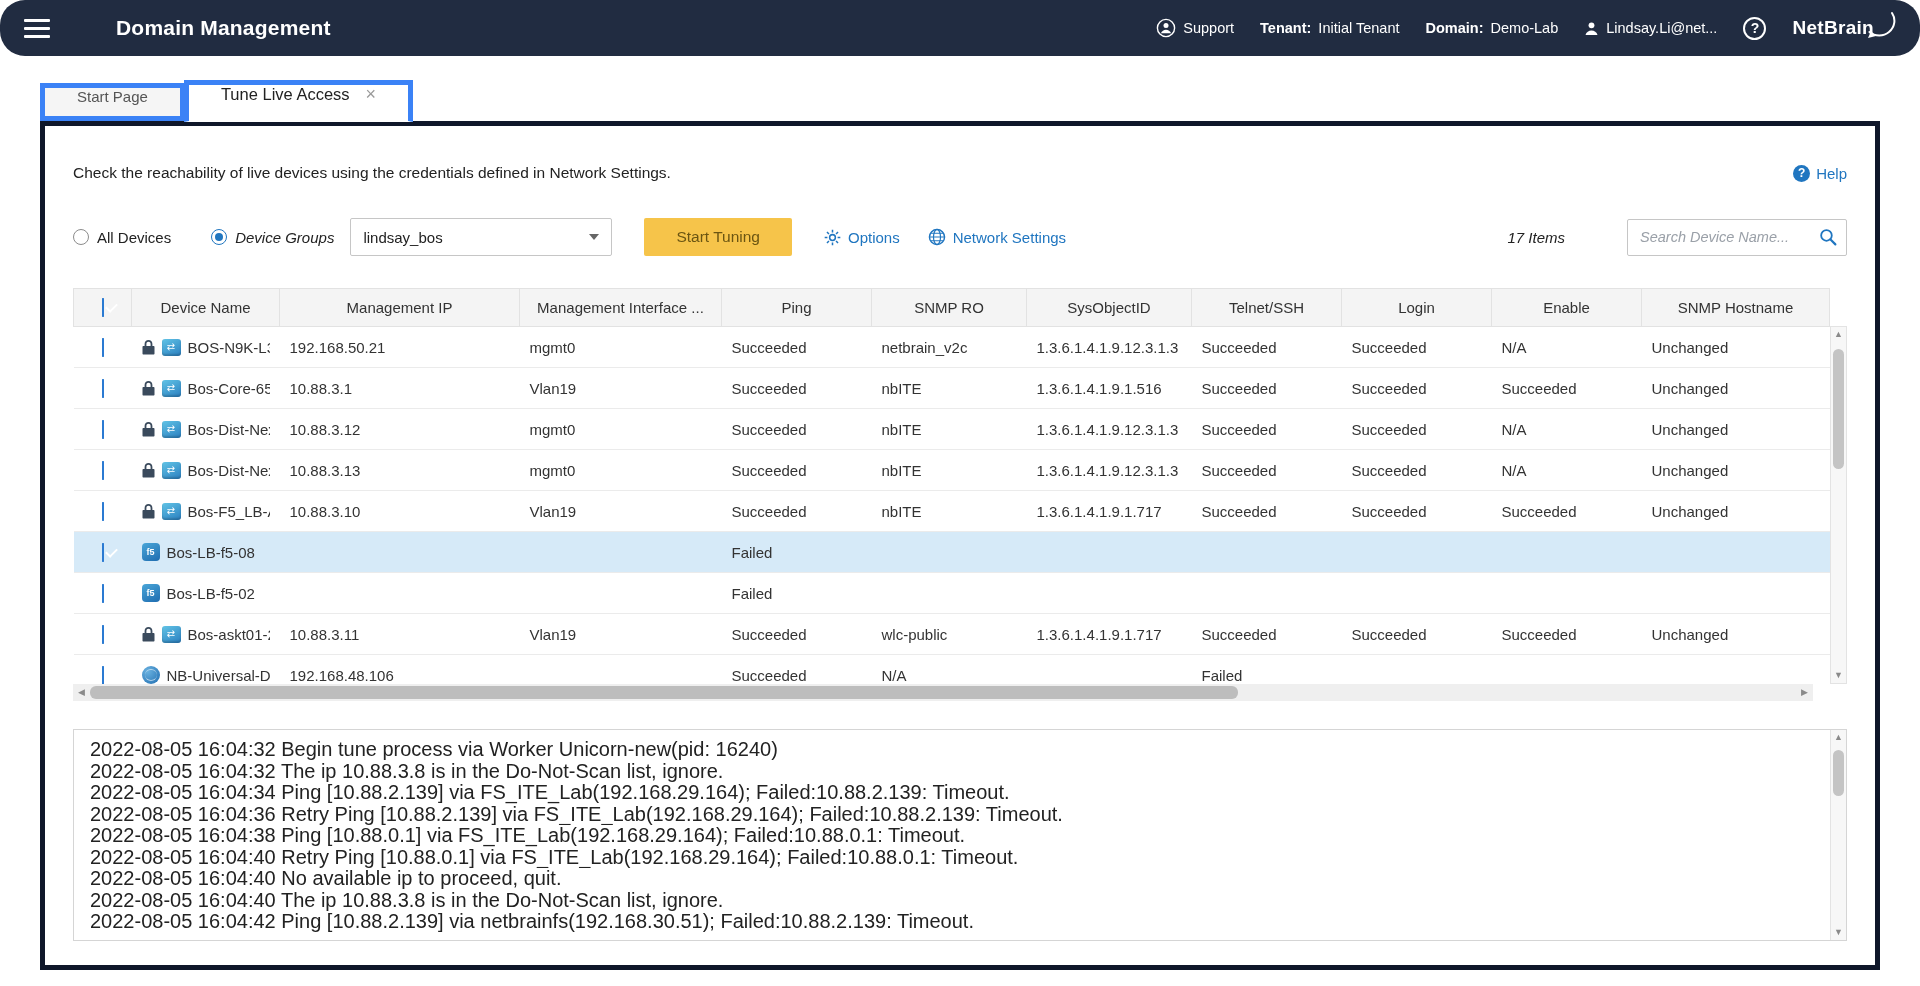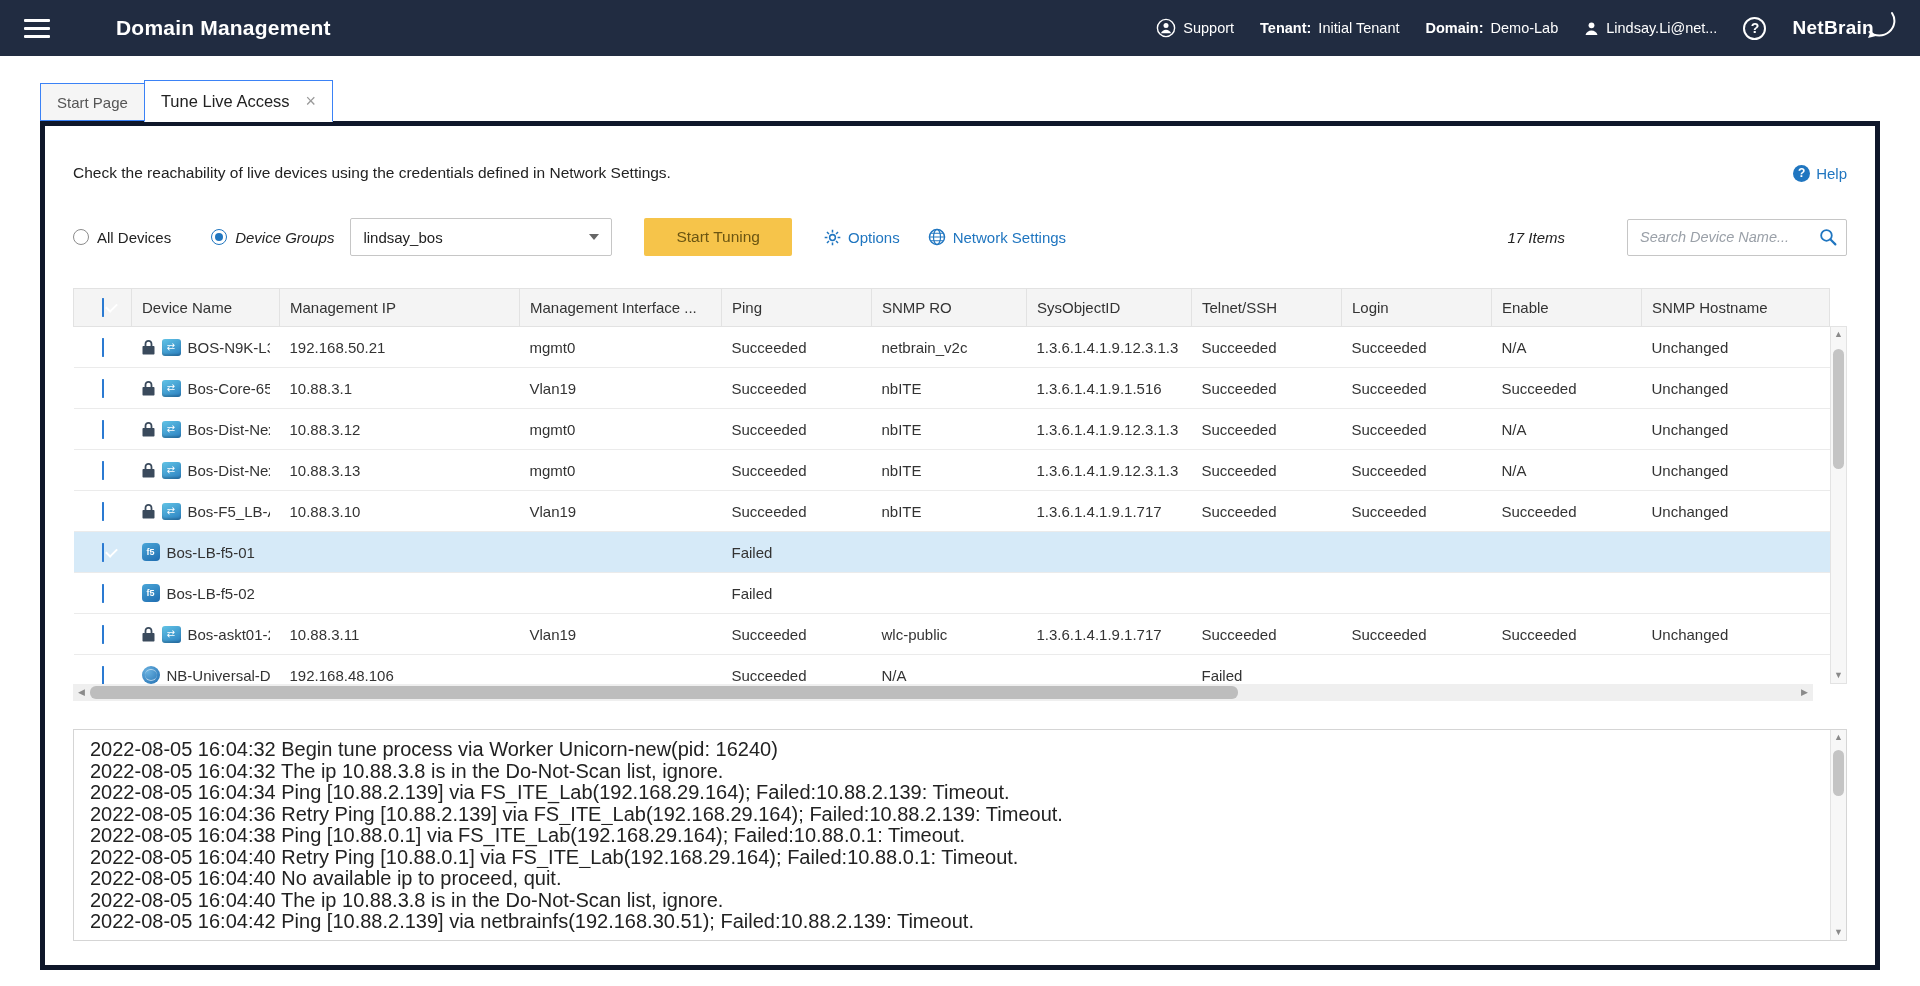--- a/index.html
+++ b/index.html
@@ -1,35 +1,35 @@
 <!DOCTYPE html>
 <html style="--topbar-bg: #212c41; --accent-yellow: #f6c44a; --link-blue: #2076c0; --checkbox-blue: #2a7ad2; --selected-row: #d6eaf8; --header-bg: #f4f4f4;"><head>
 <meta charset="utf-8">
 <style>
   * { margin:0; padding:0; box-sizing:border-box; }
   html,body { width:1920px; height:986px; overflow:hidden; }
   body { font-family:"Liberation Sans", sans-serif; background:#ffffff; color:#333; font-size:15px; }
 
   
-  .topbar { height:56px; background:var(--topbar-bg,#212c41); display:flex; align-items:center; color:#fff; padding:0 26px 0 24px; }
+  .topbar { height:56px; background:var(--topbar-bg,#212c41); display:flex; align-items:center; color:#fff; padding:0 26px 0 24px;border-radius:25px; }
   .hamburger { width:26px; display:flex; flex-direction:column; gap:5px; cursor:pointer; margin-right:66px; }
   .hamburger span { display:block; height:3px; background:#fff; border-radius:1px; }
   .app-title { font-size:21px; font-weight:bold; letter-spacing:.2px; }
   .topbar-right { margin-left:auto; display:flex; align-items:center; gap:26px; font-size:14.5px;text-align:right; }
   .tb-item { display:flex; align-items:center; gap:7px; cursor:pointer; white-space:nowrap; }
   .tb-bold { font-weight:bold; }
   .help-circle { width:23px; height:23px; border:2px solid #fff; border-radius:50%; display:flex; align-items:center; justify-content:center; font-size:14px; font-weight:bold; cursor:pointer; }
   .logo { position:relative; display:flex; align-items:center; padding-right:20px; }
   .logo-text { font-size:19px; font-weight:bold; letter-spacing:.3px; }
   .logo-swoosh { position:absolute; right:-2px; top:-8px; }
 
   
   .workspace { margin:24px 40px 0; }
   .tabs { display:flex; align-items:flex-end; position:relative; z-index:2; }
-  .tab { display:flex; align-items:center; padding:0 16px; border:1px solid #3b82f6; margin-right:-1px; cursor:pointer; }
+  .tab { display:flex; align-items:flex-start; padding:0 32px; border:5px solid #3b82f6; margin-right:-1px; cursor:pointer; }
   .tab.inactive { height:38px; background:#f5f5f5; color:#555; font-size:15px; }
   .tab.active { height:42px; background:#fff; border-bottom:1px solid #fff; margin-bottom:-1px; color:#222; font-size:16.5px; }
   .tab-close { margin-left:16px; color:#9a9a9a; font-size:18px; line-height:1; cursor:pointer; }
 
   
   .card { background:#fff; border:5px solid #0f172a; padding:26px 28px 24px; position:relative; z-index:1; }
 
   .desc-row { display:flex; align-items:center; justify-content:space-between; margin-top:12px; font-size:15.5px; color:#222; }
   .help-link { color:var(--link-blue,#2076c0); display:flex; align-items:center; gap:6px; cursor:pointer; font-size:15px; }
   .q-circle { width:17px; height:17px; background:var(--link-blue,#2076c0); color:#fff; border-radius:50%; font-size:12px; display:flex; align-items:center; justify-content:center; font-weight:bold; }
@@ -49,21 +49,21 @@
   .items-count { margin-left:auto; color:#222; white-space:nowrap;font-style:italic; }
   .search-box { position:relative; margin-left:62px; }
   .search-box input { width:220px; height:37px; border:1px solid #c6c6c6; border-radius:2px; padding:0 38px 0 12px; font-size:14.5px; font-family:inherit; color:#333; outline:none; }
   .search-box input::placeholder { font-style:italic; color:#9aa0a8; }
   .search-icon { position:absolute; right:10px; top:50%; transform:translateY(-50%); cursor:pointer; display:flex; }
 
   
   .table-area { margin-top:32px; position:relative; padding-right:17px; }
   .table-clip { height:396px; overflow:hidden; }
   table { width:100%; border-collapse:collapse; table-layout:fixed; font-size:15px; }
-  thead th { background:var(--header-bg,#f4f4f4); height:38px; text-align:left; font-weight:normal; color:#333; padding:0 10px; border:1px solid #e2e2e2; white-space:nowrap; overflow:hidden; }
+  thead th { background:var(--header-bg,#f4f4f4); height:38px; text-align:center; font-weight:normal; color:#333; padding:0 10px; border:1px solid #e2e2e2; white-space:nowrap; overflow:hidden; }
   tbody td { height:41px; padding:0 10px; border-bottom:1px solid #ebebeb; white-space:nowrap; overflow:hidden; color:#333; }
   tr.selected td { background:var(--selected-row,#d6eaf8); }
   .cb-col { text-align:center; padding:0 !important; }
   .checkbox { width:17px; height:17px; border:1px solid #9a9a9a; border-radius:3px; margin:0 auto; background:#fff; position:relative; cursor:pointer; }
   .checkbox.checked { background:var(--checkbox-blue,#2a7ad2); border-color:var(--checkbox-blue,#2a7ad2); }
   .checkbox.checked::after { content:""; position:absolute; left:5px; top:2px; width:5px; height:9px; border:solid #fff; border-width:0 2px 2px 0; transform:rotate(45deg); }
   .name-inner { display:flex; align-items:center; gap:7px; height:100%; overflow:hidden; }
   .lock { display:flex; flex:none; }
   .dev-icon { flex:none; position:relative; }
   .icon-switch { width:19px; height:17px; border-radius:3px; background:linear-gradient(150deg,#62c4e6,#2a7fc0); box-shadow:inset 0 -2px 2px rgba(0,0,0,.18); }
@@ -351,21 +351,21 @@
     <td>Succeeded</td>
     <td>Succeeded</td>
     <td>Unchanged</td>
   </tr>
               <tr class="selected">
     <td class="cb-col"><span class="checkbox checked"></span></td>
     <td>
       <span class="name-inner">
 
         <span class="dev-icon icon-f5"></span>
-        <span class="dev-name">Bos-LB-f5-01</span>
+        <span class="dev-name">Bos-LB-f5-08</span>
       </span>
     </td>
     <td></td>
     <td></td>
     <td>Failed</td>
     <td></td>
     <td></td>
     <td></td>
     <td></td>
     <td></td>

